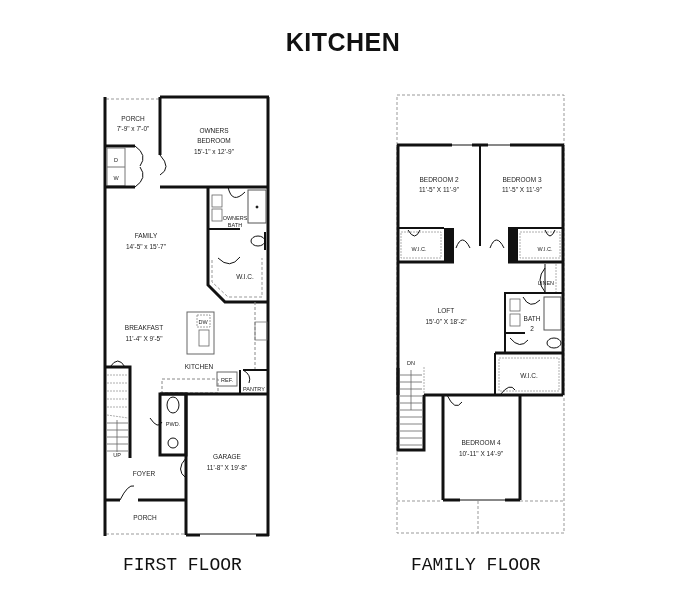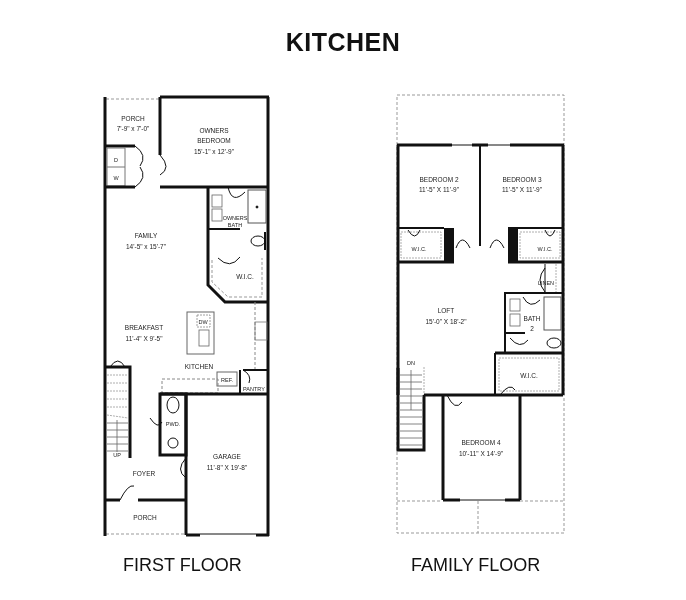--- a/index.html
+++ b/index.html
@@ -1,18 +1,18 @@
 <!DOCTYPE html>
 <html><head>
 <meta charset="utf-8">
 <style>
   html, body { margin: 0; padding: 0; background: #ffffff; }
   body { width: 686px; height: 600px; position: relative; overflow: hidden; font-family: "Liberation Sans", sans-serif; }
   .title { position: absolute; left: 0; width: 686px; top: 28px; text-align: center; font-weight: bold; font-size: 25px; color: #111; letter-spacing: 0.5px; font-family: "Liberation Sans", sans-serif; }
-  .floor-label { position: absolute; top: 555px; font-size: 18px; color: #111; font-family: Liberation Sans, sans-serif; }
+  .floor-label { position: absolute; top: 555px; font-size: 18px; color: #111; font-family: Liberation Mono, monospace; }
   #first-label { left: 123px; }
   #second-label { left: 411px; }
   svg { position: absolute; left: 0; top: 0; }
   svg text { font-family: "Liberation Sans", sans-serif; fill: #222; }
   .room-sm { font-size: 6.5px; }
   .room-xs { font-size: 5.5px; }
 </style>
 </head>
 <body>
 

